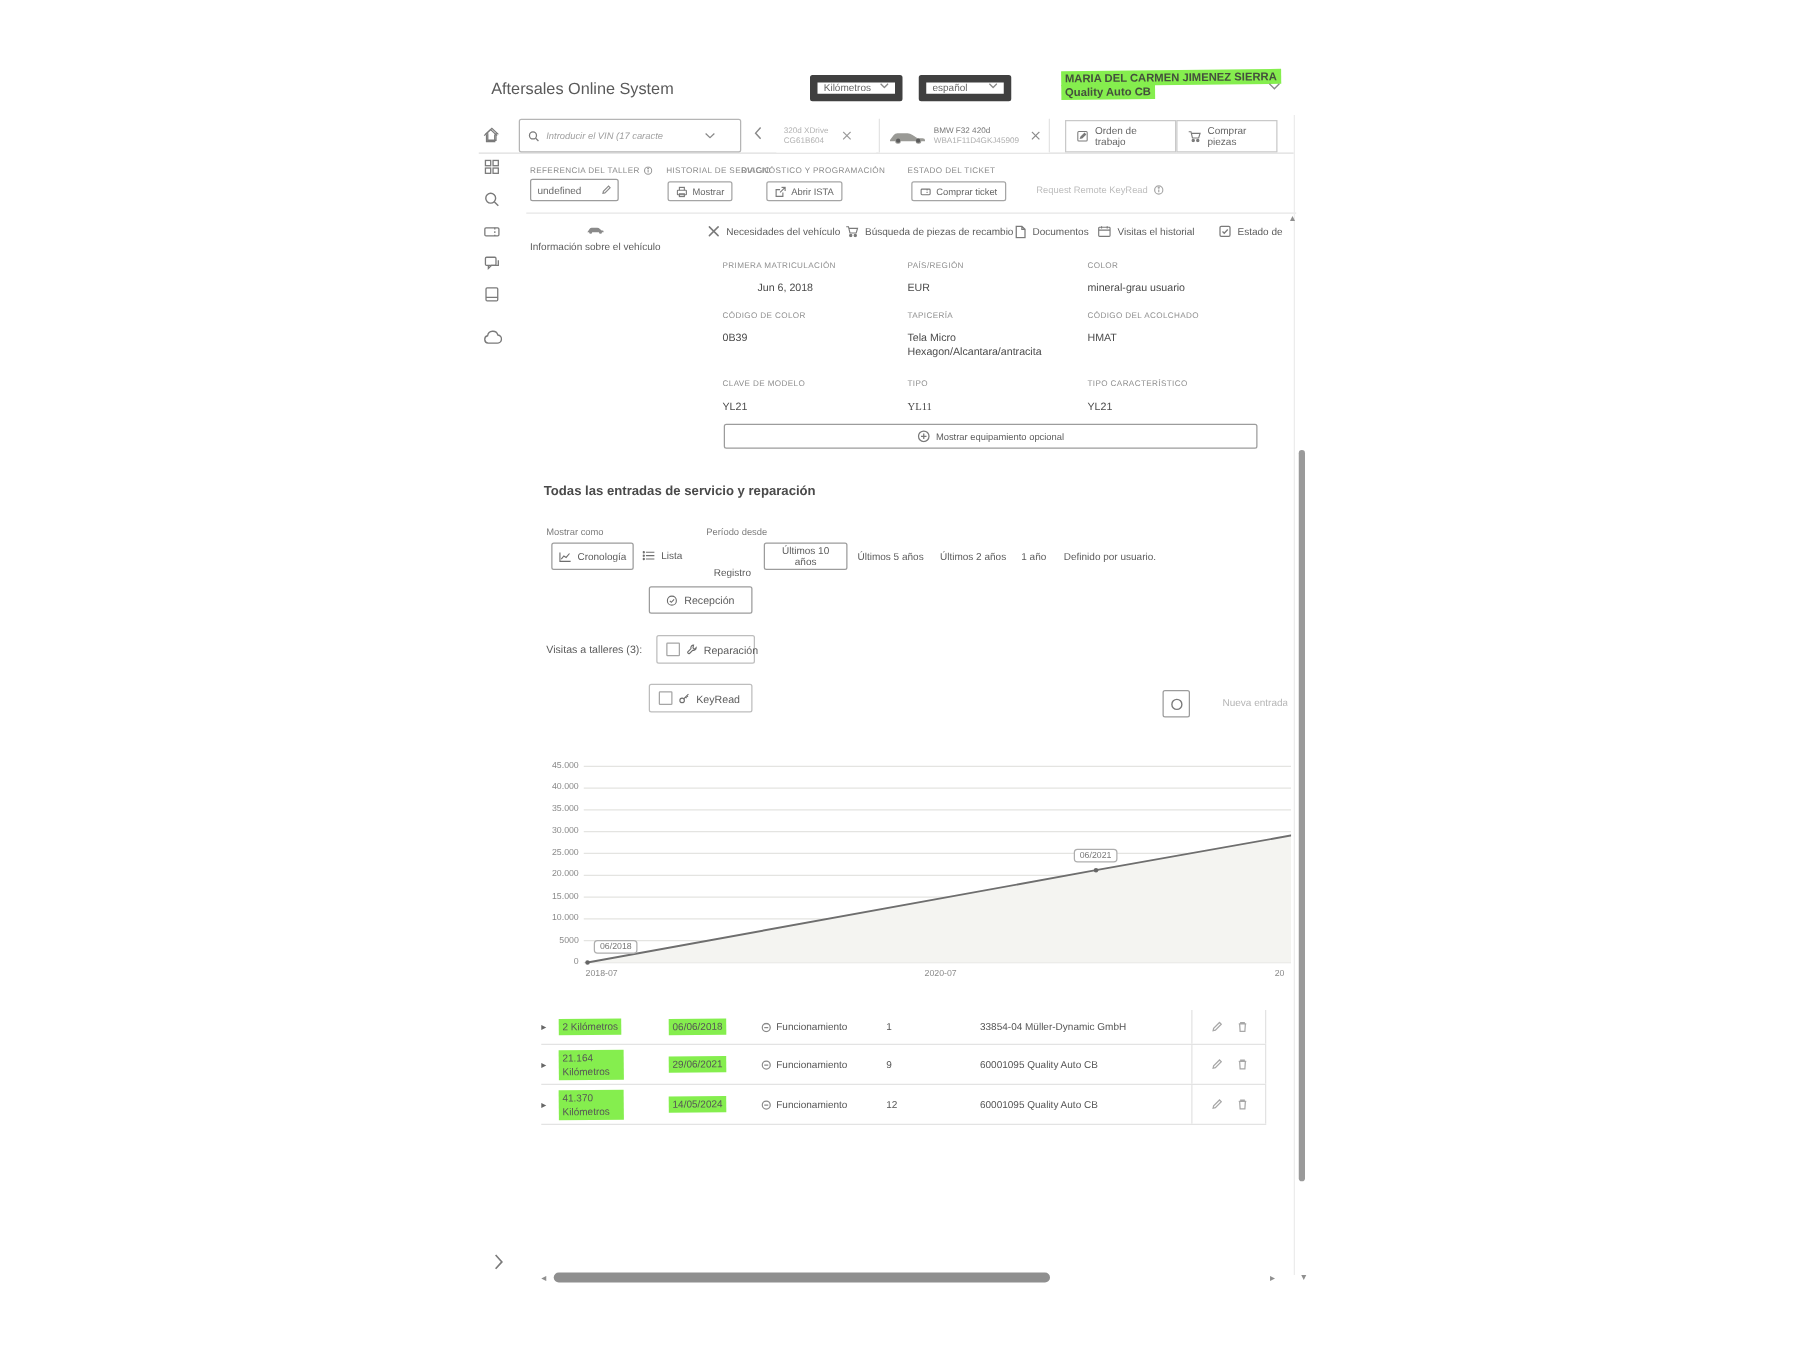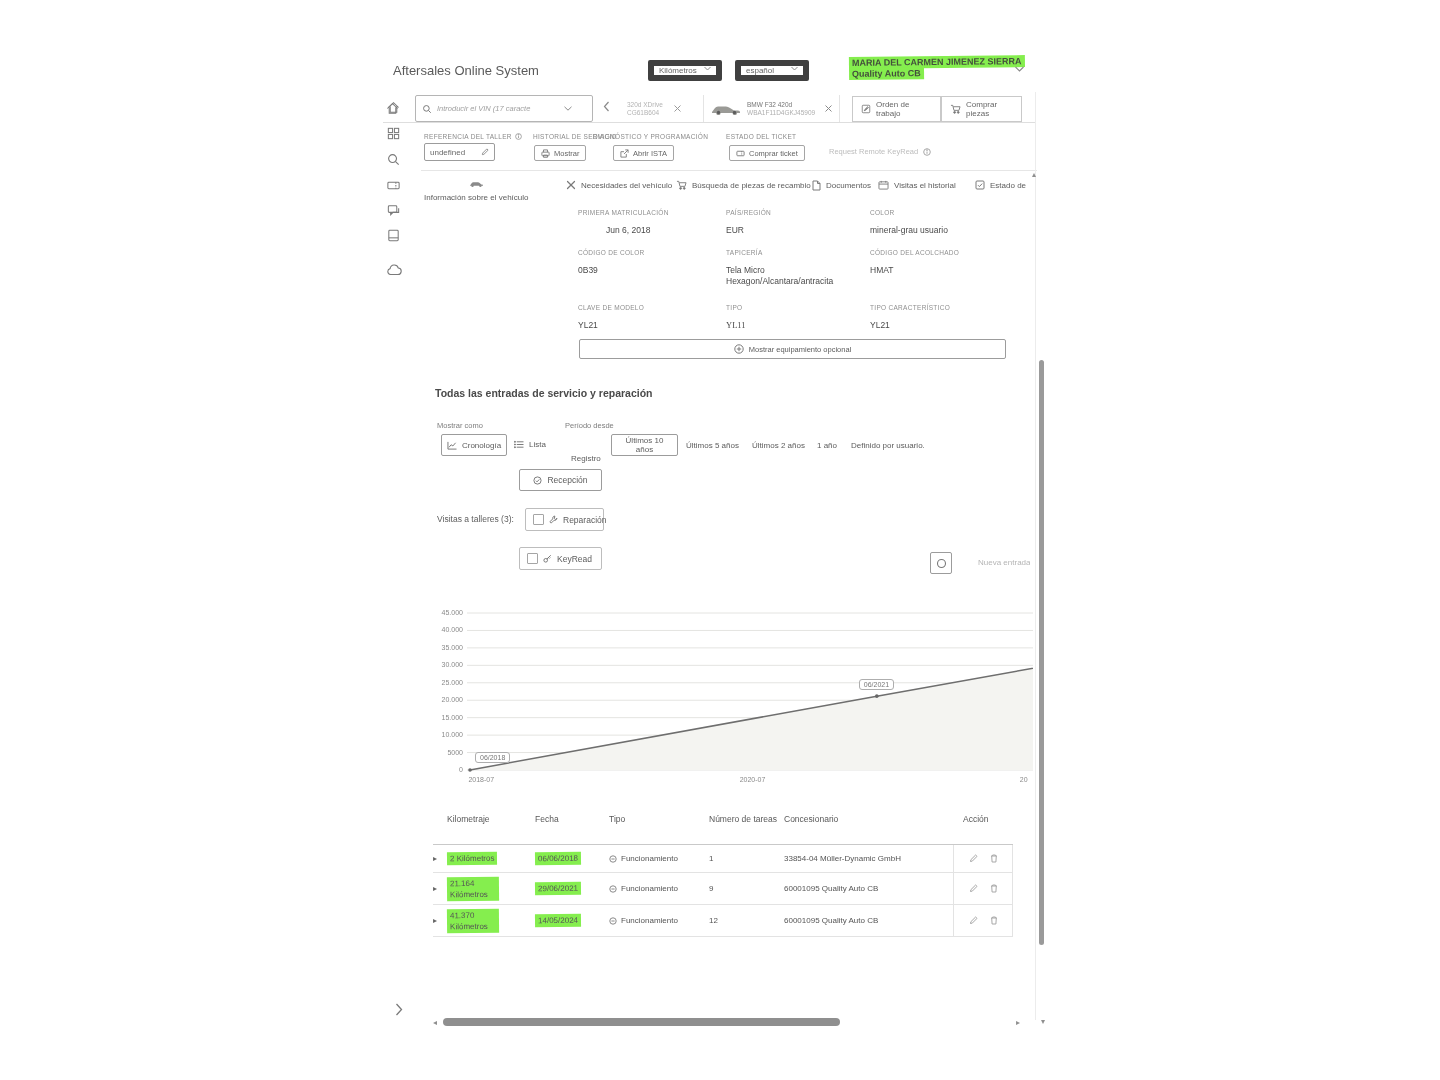--- a/index.html
+++ b/index.html
@@ -498,29 +498,20 @@
       <circle cx="443.8" cy="93.16115555555555" r="1.8" fill="#666"></circle>
     </svg>
     <div class="xlab" style="left: 26.3px; top: 173px;">2018-07</div>
     <div class="xlab" style="left: 297.5px; top: 173px;">2020-07</div>
     <div class="xlab" style="left: 568.7px; top: 173px;">20</div>
     <div class="tip" style="left: 42px; top: 148.993px;">06/2018</div>
     <div class="tip" style="left: 425.8px; top: 76.1612px;">06/2021</div>
   </div>
 
 <div class="tbl">
-  <div class="trow thead">
-    <div></div>
-    <div class="cell">Kilometraje</div>
-    <div class="cell">Fecha</div>
-    <div class="cell">Tipo</div>
-    <div class="cell">Número de tareas</div>
-    <div class="cell">Concesionario</div>
-    <div class="cell" style="padding-left:10px;">Acción</div>
-  </div>
 
   <div class="trow" style="min-height:27px;">
     <div class="caret">▸</div>
     <div class="cell"><span class="hl hl-skew">2 Kilómetros</span></div>
     <div class="cell"><span class="hl hl-skew">06/06/2018</span></div>
     <div class="cell tipo">
         <span>
           <svg width="8" height="8" viewBox="0 0 8 8" fill="none" stroke="#8a8a8a" stroke-width="1">
             <circle cx="4" cy="4" r="3.2"></circle>
             <line x1="2.4" y1="4" x2="5.6" y2="4"></line>

